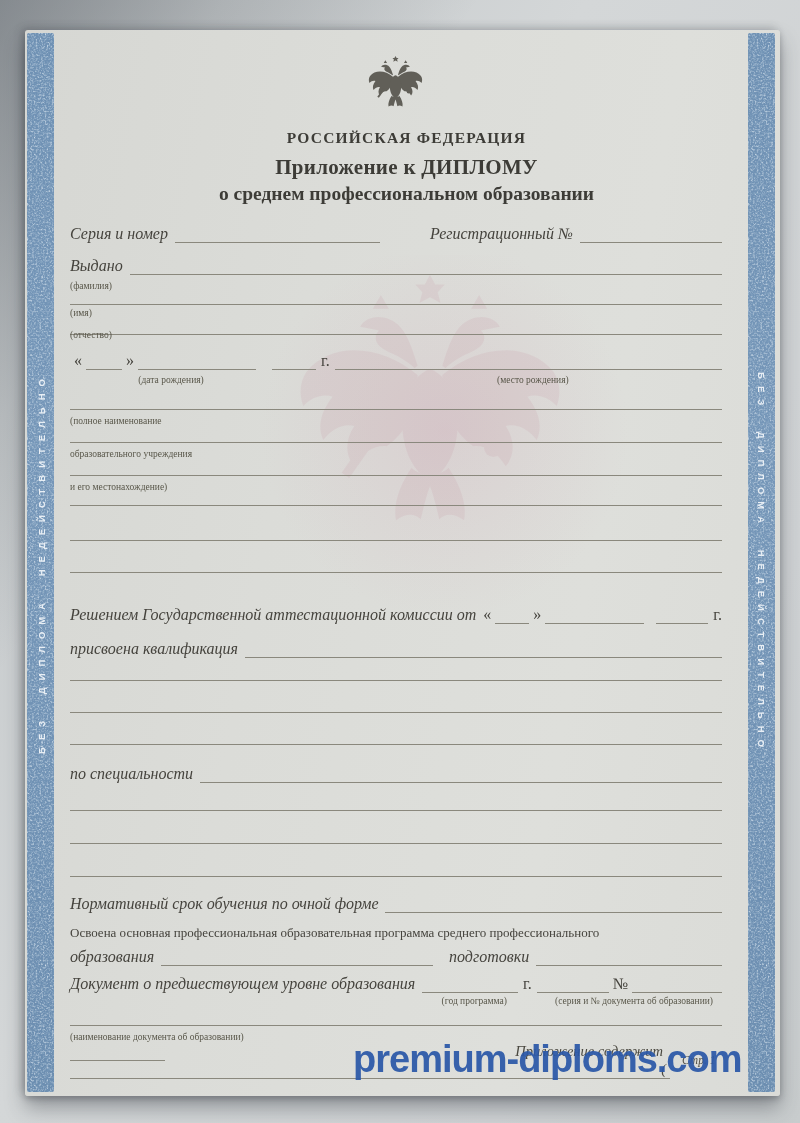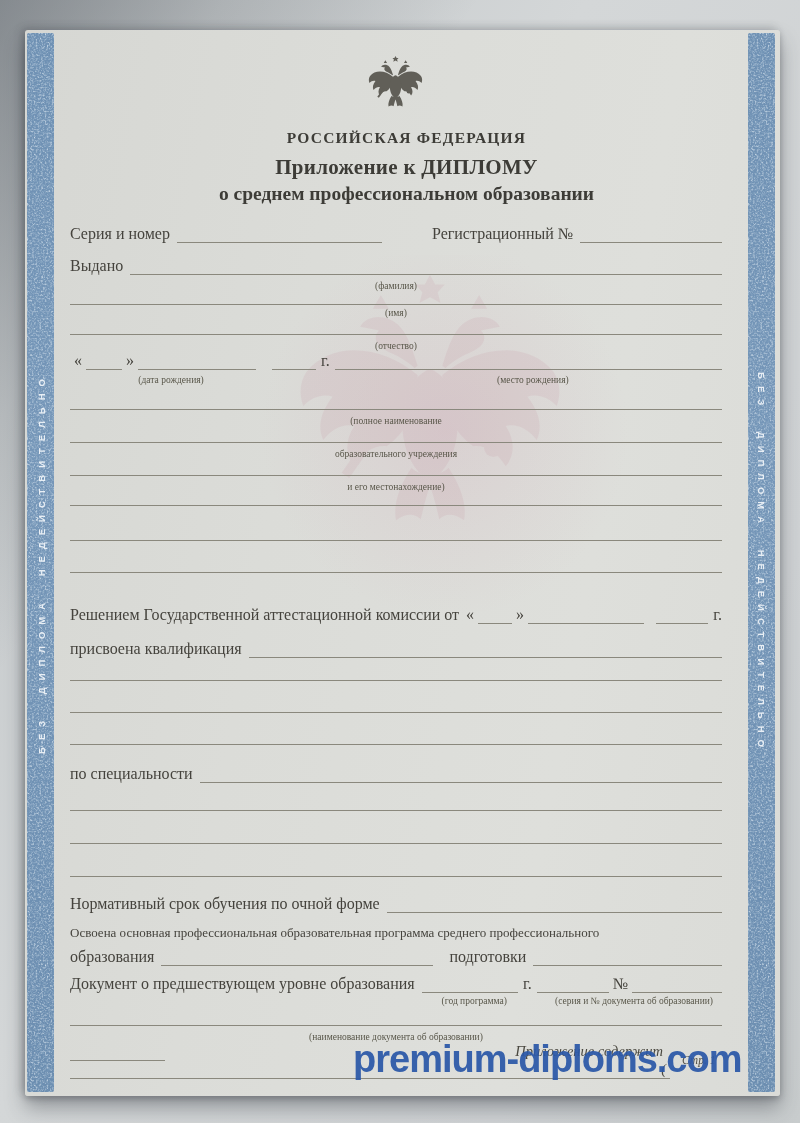--- a/index.html
+++ b/index.html
@@ -28,29 +28,29 @@
   .wm-eagle{position:absolute;left:250px;top:240px;width:310px;height:340px;opacity:.12;pointer-events:none;}
   .hcenter{position:absolute;left:0;right:0;text-align:center;color:#3d3c37;padding-left:8px;}
   .country{top:99px;font-weight:bold;font-size:15.5px;letter-spacing:1.2px;}
   .title{top:125px;font-weight:bold;font-size:21px;letter-spacing:.3px;font-family:Liberation Serif, serif;}
   .subtitle{top:153px;font-weight:bold;font-size:19.5px;}
   
   .row{position:absolute;left:45px;right:58px;display:flex;align-items:flex-end;height:22px;
     font-size:16px;color:#45433d;white-space:nowrap;}
   .row.it{font-style:italic;font-size:14.5px;color:#4a4840;flex-direction:column;}
   .row.sm{font-size:13px;}
-  .lbl{padding-right:7px;}
+  .lbl{padding-right:7px;font-style:italic;}
   .q{padding:0 4px;}
   .yr{padding:0 5px;}
   .ln{display:inline-block;border-bottom:1px solid #8a887d;align-self:stretch;}
   .grow{flex:1 1 auto;}
   .sp{display:inline-block;align-self:stretch;}
   .bline{position:absolute;left:45px;right:58px;height:0;border-bottom:1px solid #8a887d;}
   .caprow{position:absolute;left:45px;right:58px;height:12px;font-size:9.5px;color:#585649;}
-  .caprow.tc{text-align:center;}
+  .caprow.tc{}
   .caprow .c{position:absolute;top:0;text-align:center;}
   
   .watermark{position:absolute;left:328px;top:1008px;z-index:6;
     font-family:"Liberation Sans","DejaVu Sans",sans-serif;font-weight:bold;font-size:38px;
     letter-spacing:-1px;color:#2b58a8;opacity:.93;}
   .pagenum{position:absolute;left:657px;top:1024px;z-index:2;font-style:italic;
     font-size:11.5px;color:#514f46;}
 </style>
 </head>
 <body>
@@ -126,21 +126,21 @@
     <div class="caprow tc" style="top:251px">
       <span>(фамилия)</span>
     </div>
 
     <div class="bline" style="top:274px"></div>
     <div class="caprow tc" style="top:278px">
       <span>(имя)</span>
     </div>
 
     <div class="bline" style="top:304px"></div>
-    <div class="caprow tc" style="top:311px">
+    <div class="caprow tc" style="top:300px">
       <span>(отчество)</span>
     </div>
 
     <div class="row" style="top:318px">
       <span class="q">«</span>
       <span class="ln" style="width:36px"></span>
       <span class="q">»</span>
       <span class="ln" style="width:118px"></span>
       <span class="sp" style="width:16px"></span>
       <span class="ln" style="width:44px"></span>

